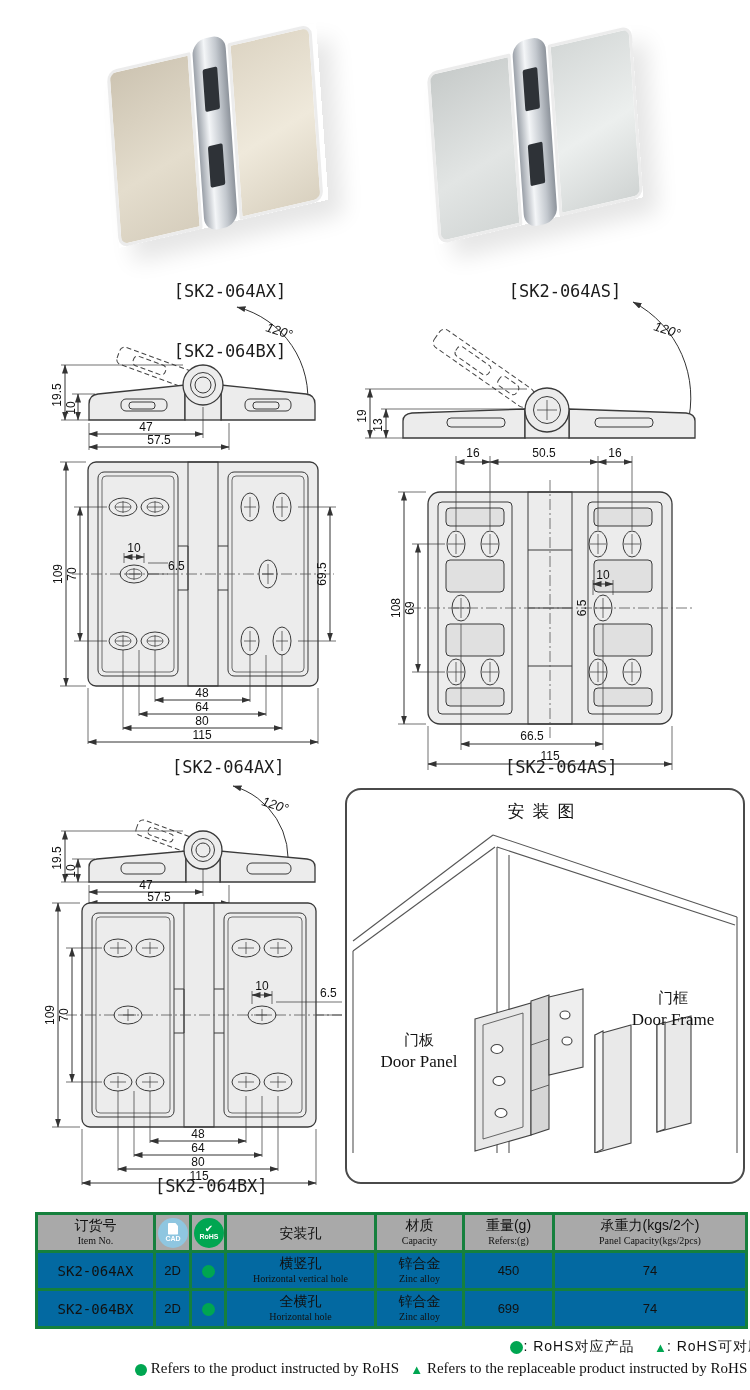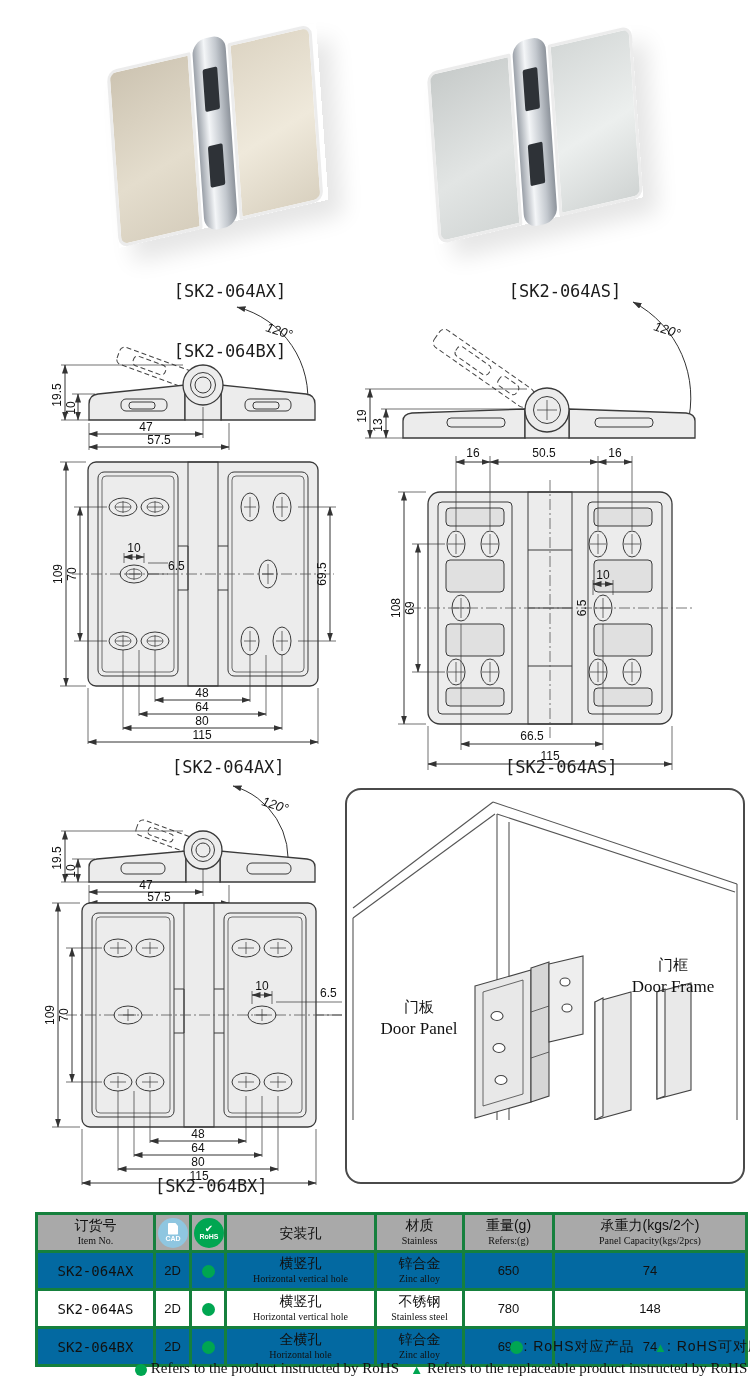--- a/index.html
+++ b/index.html
@@ -443,20 +443,21 @@
   <line x1="114" y1="262" x2="242" y2="262" class="dim" marker-start="url(#ar6)" marker-end="url(#ar6)"></line>
   <text class="dt" x="178" y="259" text-anchor="middle">64</text>
   <line x1="98" y1="276" x2="258" y2="276" class="dim" marker-start="url(#ar6)" marker-end="url(#ar6)"></line>
   <text class="dt" x="178" y="273" text-anchor="middle">80</text>
   <line x1="62" y1="290" x2="296" y2="290" class="dim" marker-start="url(#ar6)" marker-end="url(#ar6)"></line>
   <text class="dt" x="179" y="287" text-anchor="middle">115</text>
 </svg>
 <div class="dwg-label" style="left:155px;top:1176px;">[SK2-064BX]</div>
 
 <div class="install-box" style="left:345px;top:788px;width:396px;height:392px;">
+  <div class="install-title-zh">安装图</div>
   <svg width="392" height="330" viewBox="0 0 392 330" style="display:block;">
     <g stroke="#555" stroke-width="1.1" fill="none">
       <path d="M6,118 L146,12"></path>
         <path d="M6,128 L148,24"></path>
       <path d="M146,12 L390,94"></path>
         <path d="M150,24 L388,102"></path>
       <path d="M6,128 L6,330"></path>
         <path d="M150,24 L150,330"></path>
       <path d="M162,32 L162,330"></path>
         <path d="M390,94 L390,330"></path>
@@ -514,21 +515,21 @@
       <div class="icon-circle icon-rohs">
         <span class="tick">✔</span>
         <span class="cap">RoHS</span>
       </div>
     </th>
     <th>
       <div class="zh">安装孔</div>
     </th>
     <th>
       <div class="zh">材质</div>
-      <div class="en">Stainless</div>
+      <div class="en">Capacity</div>
     </th>
     <th>
       <div class="zh">重量(g)</div>
       <div class="en">Refers:(g)</div>
     </th>
     <th>
       <div class="zh">承重力(kgs/2个)</div>
       <div class="en">Panel Capacity(kgs/2pcs)</div>
     </th>
   </tr>
@@ -537,37 +538,22 @@
     <td>2D</td>
     <td><span class="dot"></span></td>
     <td>
       <div class="zh">横竖孔</div>
       <div class="en">Horizontal vertical hole</div>
     </td>
     <td>
       <div class="zh">锌合金</div>
       <div class="en">Zinc alloy</div>
     </td>
-    <td>650</td>
+    <td>450</td>
     <td>74</td>
-  </tr>
-  <tr class="row-white">
-    <td class="mono">SK2-064AS</td>
-    <td>2D</td>
-    <td><span class="dot"></span></td>
-    <td>
-      <div class="zh">横竖孔</div>
-      <div class="en">Horizontal vertical hole</div>
-    </td>
-    <td>
-      <div class="zh">不锈钢</div>
-      <div class="en">Stainless steel</div>
-    </td>
-    <td>780</td>
-    <td>148</td>
   </tr>
   <tr class="row-orange">
     <td class="mono">SK2-064BX</td>
     <td>2D</td>
     <td><span class="dot"></span></td>
     <td>
       <div class="zh">全横孔</div>
       <div class="en">Horizontal hole</div>
     </td>
     <td>

